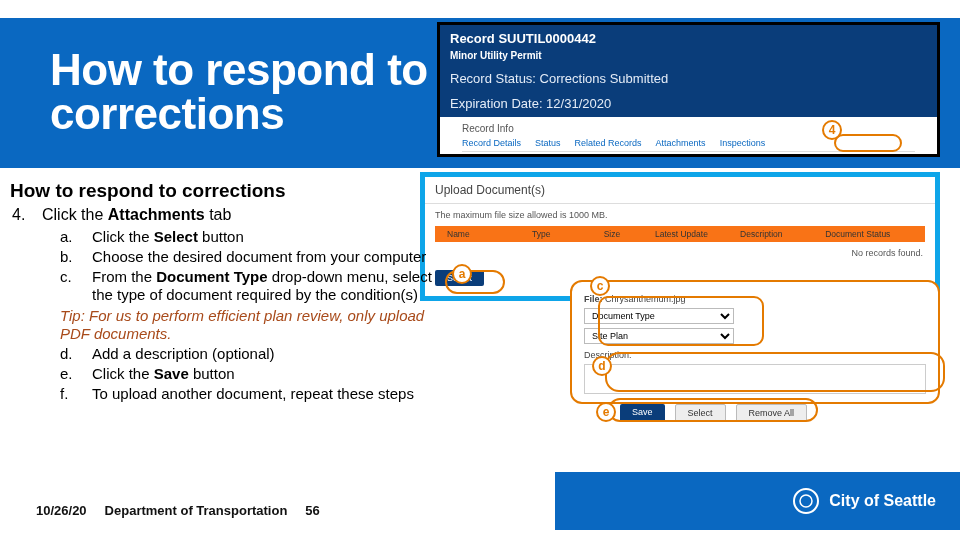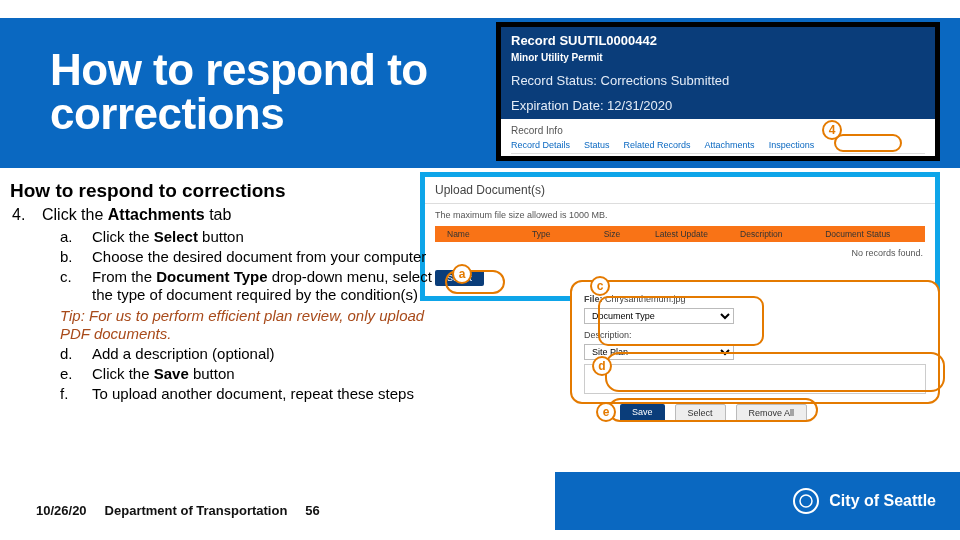--- a/index.html
+++ b/index.html
@@ -14,26 +14,26 @@
 .step-num { width: 14px; }
 .substeps { margin-left: 50px; font-size: 15px; }
 .substeps .row { display: flex; gap: 18px; margin-bottom: 1px; line-height: 1.25; }
 .substeps .letter { width: 14px; }
 .substeps .txt { flex: 1; }
 .tip { color: #a84a1a; font-style: italic; margin: 2px 0 2px 0; line-height: 1.2; font-size: 15px; }
 
 .footer { position: absolute; bottom: 22px; left: 36px; display: flex; gap: 18px; align-items: center; font-weight: 700; font-size: 13px; color: #111; }
 
 
-.record-card { position: absolute; top: 22px; right: 20px; width: 444px; background: #0c4a6e; border: 5px solid #000000; font-size: 10px; }
+.record-card { position: absolute; top: 22px; right: 20px; width: 503px; background: #0c4a6e; border: 3px solid #000000; font-size: 10px; }
 .record-head { background: #0a3d7a; color: #fff; padding: 6px 10px; }
 .record-head .rt { font-size: 13px; font-weight: 700; }
 .record-head .sub { font-weight: 700; margin-top: 4px; color:#fff; font-size:10px; }
 .record-head .line { margin-top: 10px; font-size: 13px; color:#e4ecf7; }
-.record-tabs { background: #fff; padding: 6px 10px 2px; color: #555; }
+.record-tabs { background: #fff; padding: 6px 22px 2px; color: #555; }
 .record-tabs .info { font-size: 10px; margin-bottom: 4px; }
 .tabrow { display: flex; gap: 14px; font-size: 9px; color: #0a68c1; border-bottom: 1px solid #ddd; padding-bottom: 3px; }
 .tabrow span { cursor: default; }
 
 .badge { position: absolute; width: 20px; height: 20px; border-radius: 50%; background: #fff; border: 2px solid #e47a00; color: #e47a00; font-weight: 700; font-size: 12px; display: flex; align-items: center; justify-content: center; }
 .badge4 { top: 120px; right: 118px; }
 .ring4 { position: absolute; top: 134px; right: 58px; width: 68px; height: 18px; border: 2px solid #e47a00; border-radius: 9px; }
 
 .upload-card { position: absolute; top: 172px; right: 20px; width: 520px; background: #fff; border: 5px solid #0ea5e9; font-size: 9px; }
 .upload-title { font-size: 12px; color: #444; padding: 6px 10px; border-bottom: 1px solid #ddd; }
@@ -121,27 +121,27 @@
 <div class="file-panel">
   <div class="frow">
     <b>File:</b>
     <span>Chrysanthemum.jpg</span>
   </div>
   <div class="frow">
     <select>
       <option>Document Type</option>
     </select>
   </div>
-  <div class="frow" style="margin-top:6px;">
-    <span>Description:</span>
-  </div>
   <div class="frow">
     <select>
       <option>Site Plan</option>
     </select>
+  </div>
+  <div class="frow" style="margin-top:6px;">
+    <span>Description:</span>
   </div>
   <div class="desc-box"></div>
 </div>
 <div class="ring-c"></div>
 <div class="badge badge-c">c</div>
 <div class="ring-d"></div>
 <div class="badge badge-d">d</div>
 
 <div class="btn-row">
   <span class="b b-save">Save</span>

